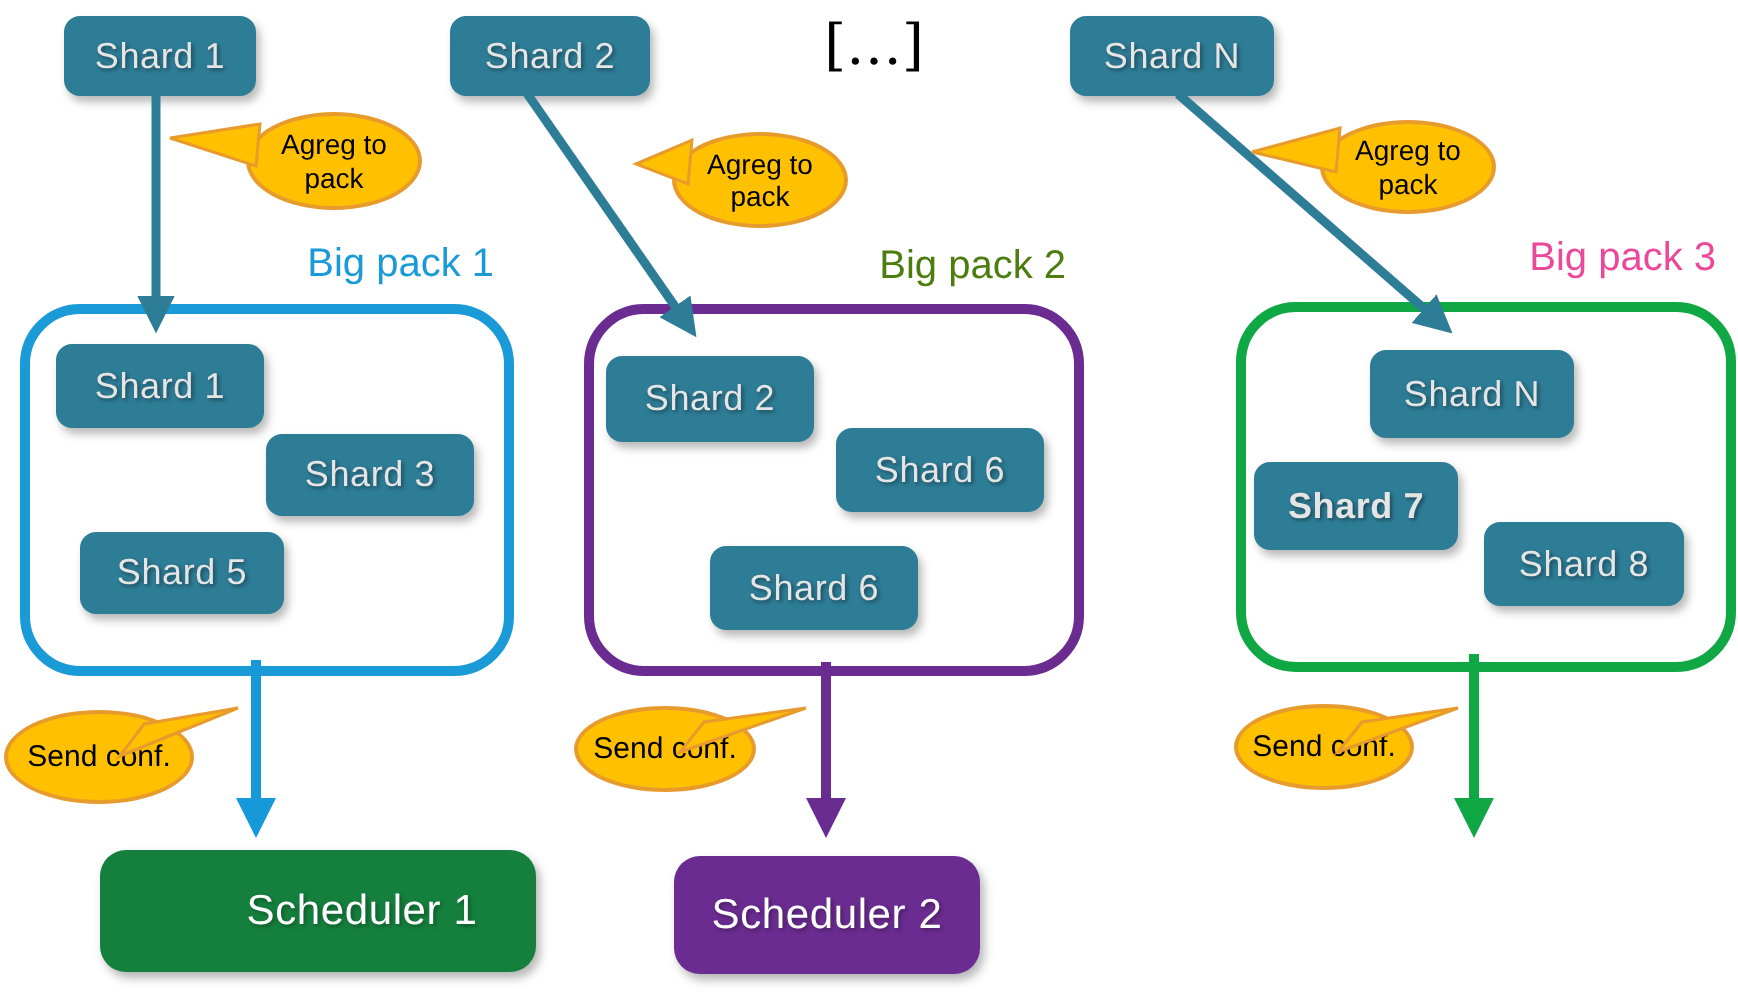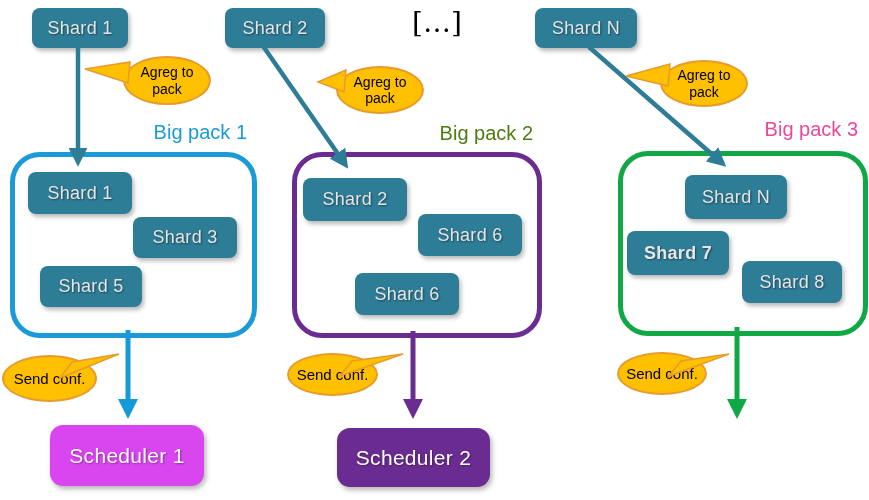--- a/index.html
+++ b/index.html
@@ -65,21 +65,21 @@
 
   
   .scheduler {
     position:absolute; border-radius:13px; color:#fff;
     display:flex; align-items:center; justify-content:center;
     font-size:21px; letter-spacing:.3px;
     box-shadow:2px 3px 5px rgba(110,110,110,.5);
     text-shadow:1px 1px 2px rgba(0,0,0,.35);
     z-index:2;
   }
-  .c0-sched { left:50px;  top:425px; width:154px; height:61px; background:#d946ef; }
+  .c0-sched { left:50px;  top:425px; width:174px; height:61px; background:#15803d;padding-left:44px; }
   .c1-sched { left:337px; top:428px; width:153px; height:59px; background:#6B2C91; }
   .c2-sched { left:661px; top:428px; width:156px; height:59px; background:#10A845; }
 
   .ellipsis {
     position:absolute; left:405px; top:6px; width:64px; text-align:center;
     font-family:"DejaVu Serif", serif; font-size:28px; color:#000; z-index:2;
   }
 </style>
 </head>
 <body>

